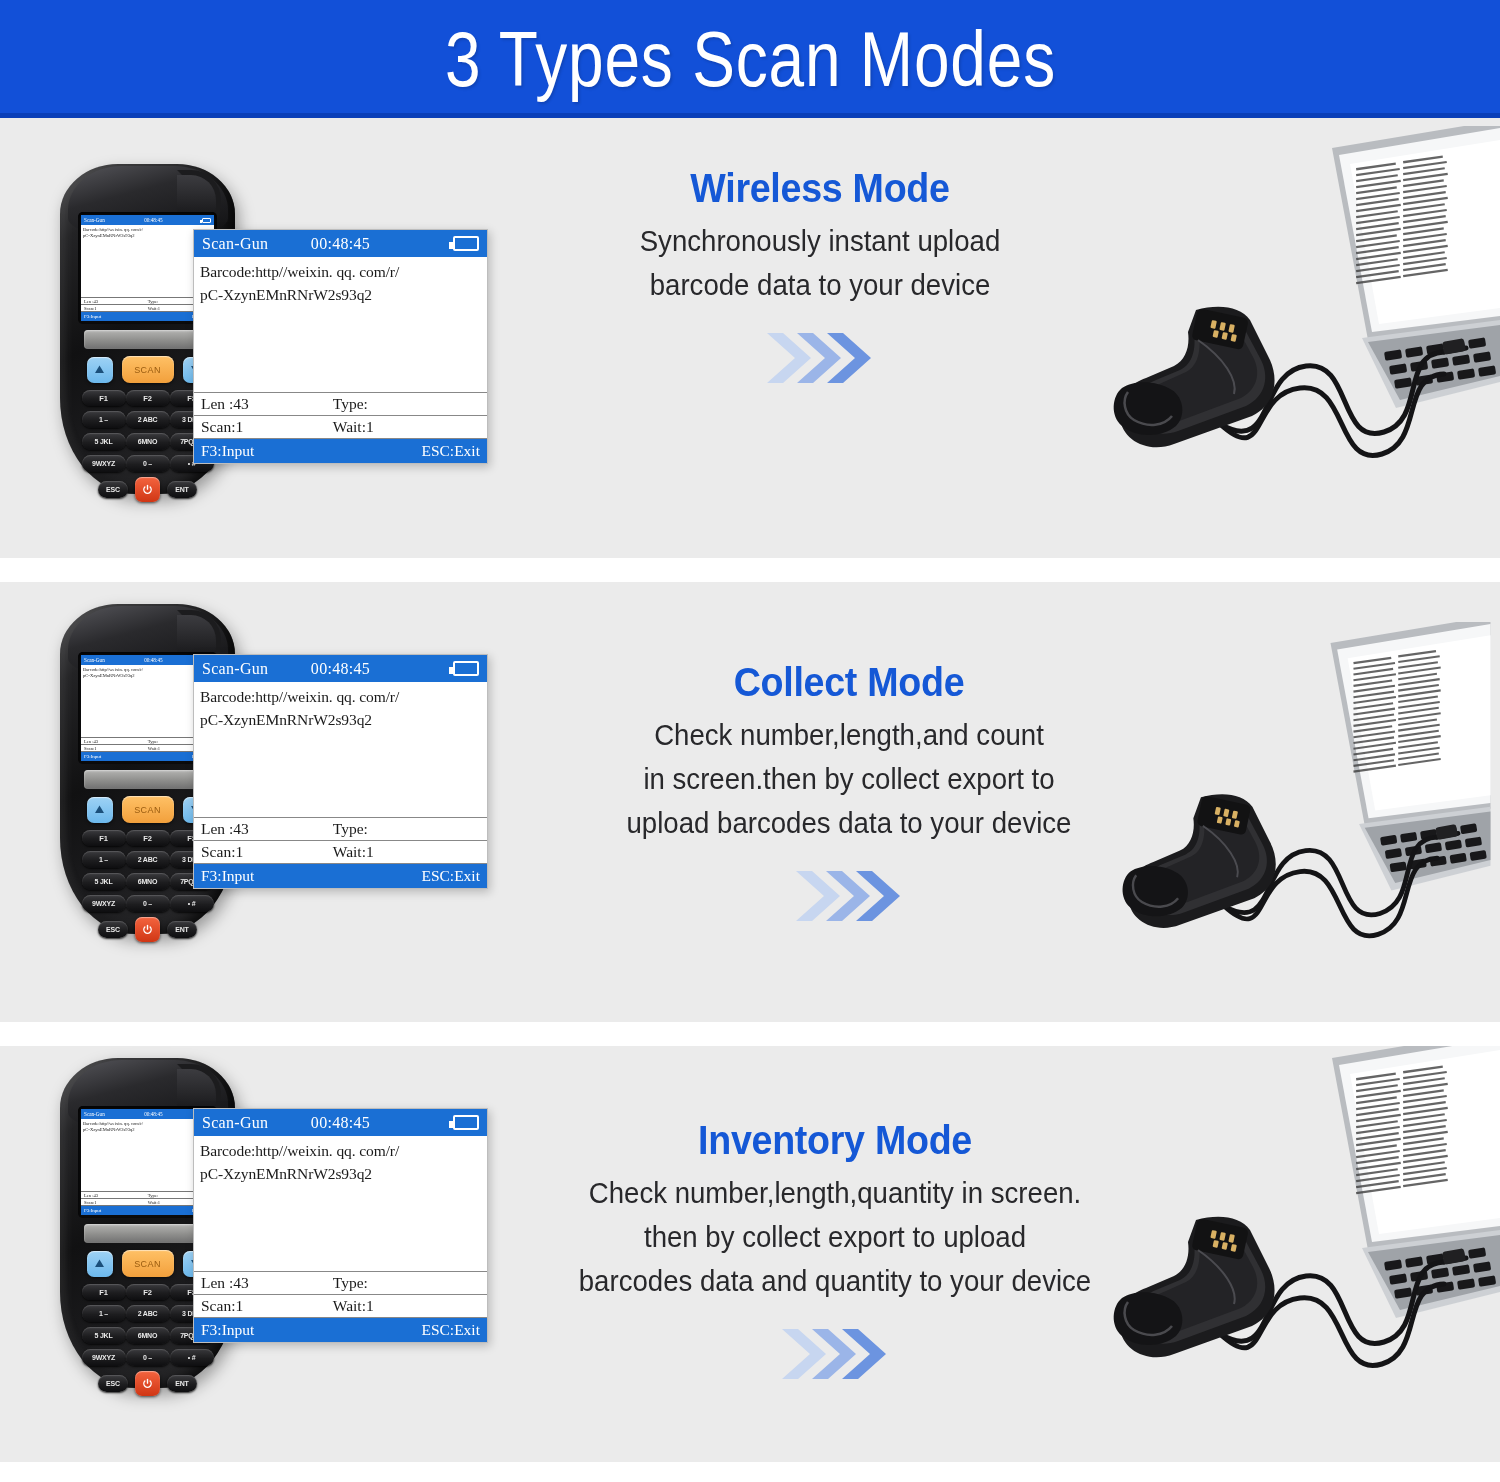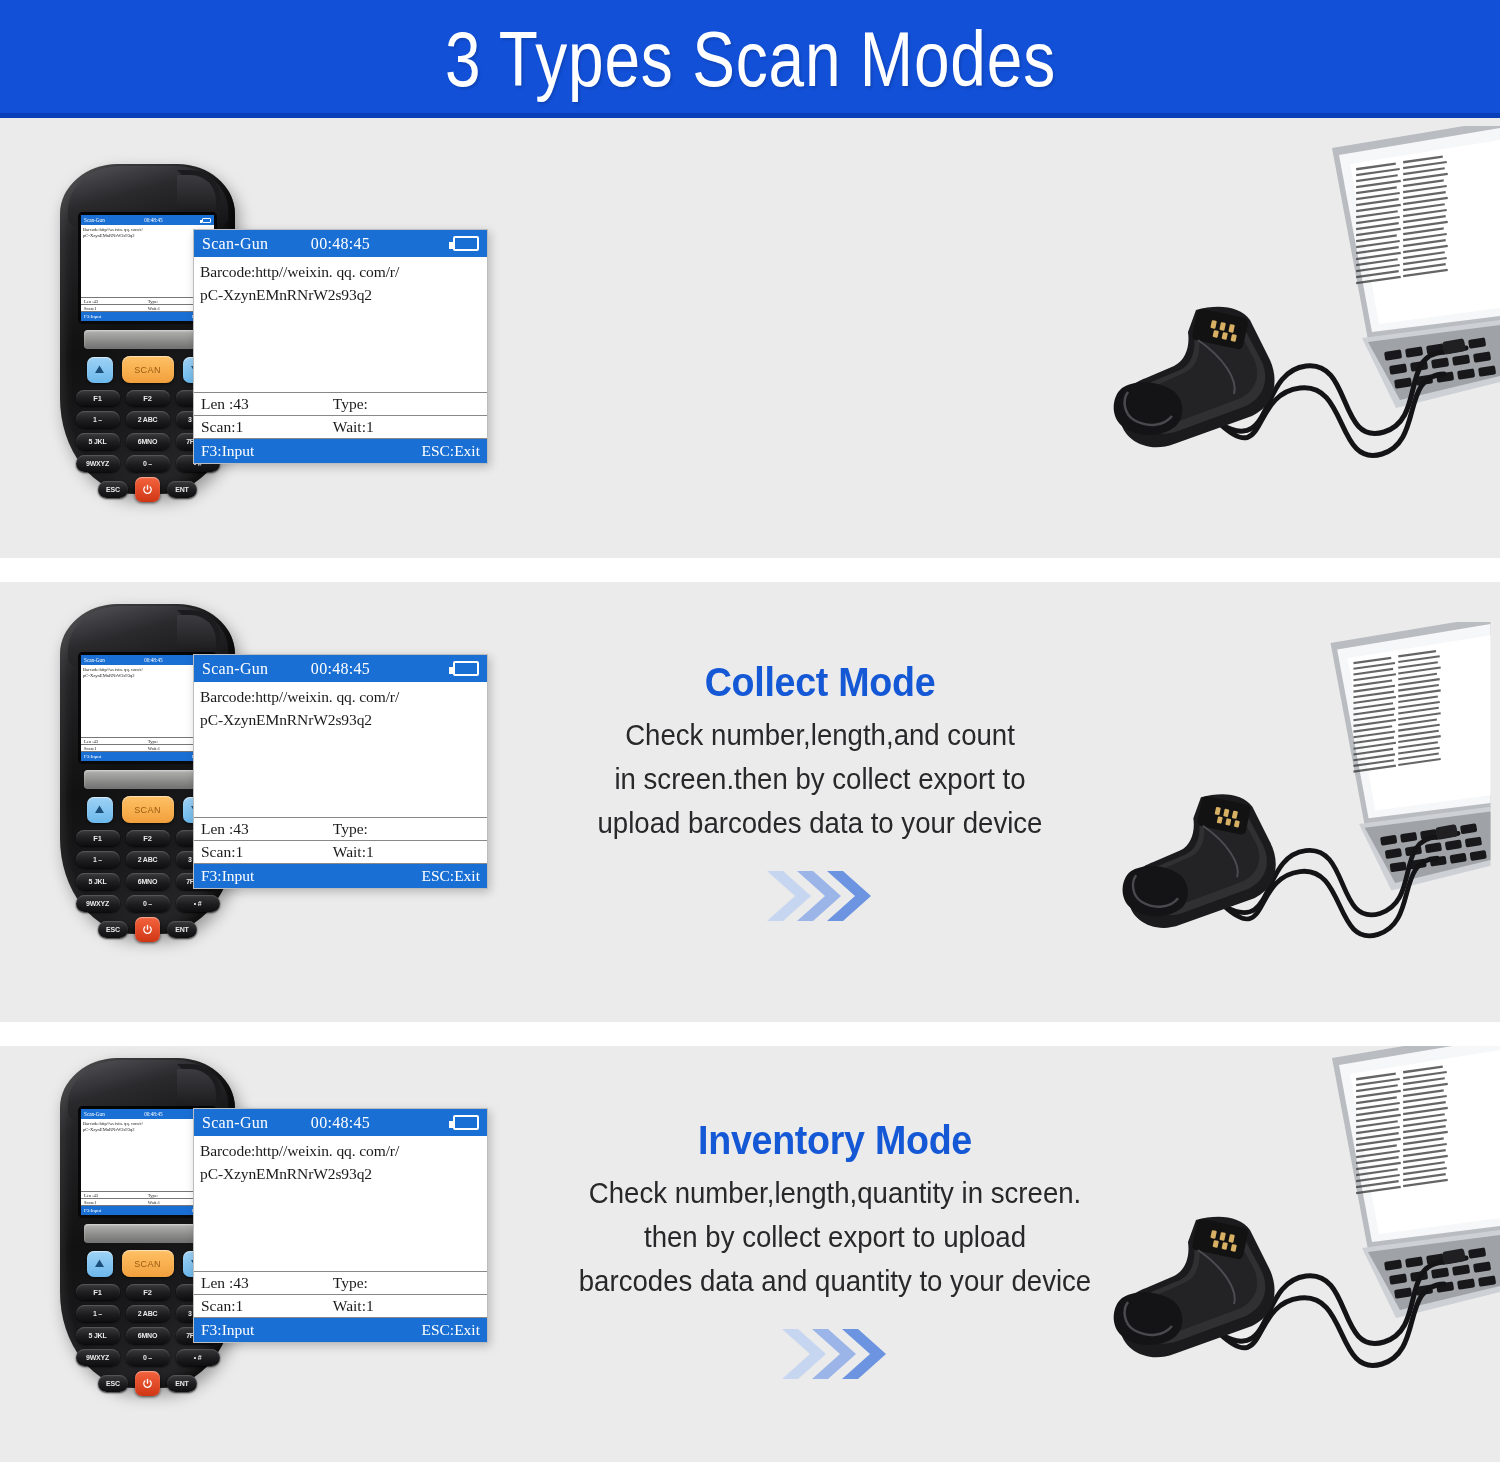--- a/index.html
+++ b/index.html
@@ -85,21 +85,21 @@
   .device-speaker {
     position:absolute; left:24px; top:166px;
     width:128px; height:19px;
     background:linear-gradient(180deg,#b4b4b2,#8e8e8c 55%,#707070);
     border-radius:4px;
     box-shadow:inset 0 1px 2px rgba(255,255,255,.5);
   }
 
   
   .keypad { position:absolute; left:11px; top:192px; width:153px; }
-  .key-row { display:flex; justify-content:center; gap:6px; margin-bottom:5px; }
+  .key-row { display:flex; justify-content:center; margin-bottom:5px; }
   .key {
     background:linear-gradient(180deg,#3b3b3e 0%,#1d1d1f 55%,#0e0e10 100%);
     border-radius:11px;
     color:#e9e9e9;
     font-size:7px;
     font-weight:700;
     display:flex; align-items:center; justify-content:center;
     box-shadow:0 1px 2px rgba(0,0,0,.8), inset 0 1px 1px rgba(255,255,255,.16);
     letter-spacing:-.2px;
     white-space:nowrap;
@@ -364,20 +364,32 @@
         <span class="lcd-cell-a">Scan:1</span>
         <span class="lcd-cell-b">Wait:1</span>
       </div>
     </div>
     <div class="lcd-foot">
       <span>F3:Input</span>
       <span>ESC:Exit</span>
     </div>
   </div>
 
+  <div class="text-block" style="left:530px; top:48px; width:580px;">
+    <div class="mode-title">Wireless Mode</div>
+    <div class="mode-desc">Synchronously instant upload</div>
+    <div class="mode-desc">barcode data to your device</div>
+    <div class="chevrons">
+      <svg width="110" height="58" viewBox="0 0 110 58">
+        <path d="M2 4 L30 29 L2 54 L18 54 L46 29 L18 4 Z" fill="#c7d6f0"></path>
+        <path d="M32 4 L60 29 L32 54 L48 54 L76 29 L48 4 Z" fill="#9bb5e8"></path>
+        <path d="M62 4 L90 29 L62 54 L78 54 L106 29 L78 4 Z" fill="#6c94e0"></path>
+      </svg>
+    </div>
+  </div>
 
   <div class="gear" style="left:1100px; top:8px;">
     <svg width="400" height="420" viewBox="0 0 400 420">
 
       <g>
         <path d="M232 22 L400 -6 L400 196 L268 214 Z" fill="#b9bcc0"></path>
         <path d="M239 29 L400 2 L400 190 L272 206 Z" fill="#f6f7f8"></path>
         <path d="M250 38 L400 14 L400 182 L279 198 Z" fill="#ffffff"></path>
 
         <g fill="#3a3a3a" opacity="0.78">
@@ -585,21 +597,21 @@
         <span class="lcd-cell-a">Scan:1</span>
         <span class="lcd-cell-b">Wait:1</span>
       </div>
     </div>
     <div class="lcd-foot">
       <span>F3:Input</span>
       <span>ESC:Exit</span>
     </div>
   </div>
 
-  <div class="text-block" style="left:505px; top:78px; width:630px;">
+  <div class="text-block" style="left:534px; top:78px; width:630px;">
     <div class="mode-title">Collect Mode</div>
     <div class="mode-desc">Check number,length,and count</div>
     <div class="mode-desc">in screen.then by collect export to</div>
     <div class="mode-desc">upload barcodes data to your device</div>
     <div class="chevrons">
       <svg width="110" height="58" viewBox="0 0 110 58">
         <path d="M2 4 L30 29 L2 54 L18 54 L46 29 L18 4 Z" fill="#c7d6f0"></path>
         <path d="M32 4 L60 29 L32 54 L48 54 L76 29 L48 4 Z" fill="#9bb5e8"></path>
         <path d="M62 4 L90 29 L62 54 L78 54 L106 29 L78 4 Z" fill="#6c94e0"></path>
       </svg>

